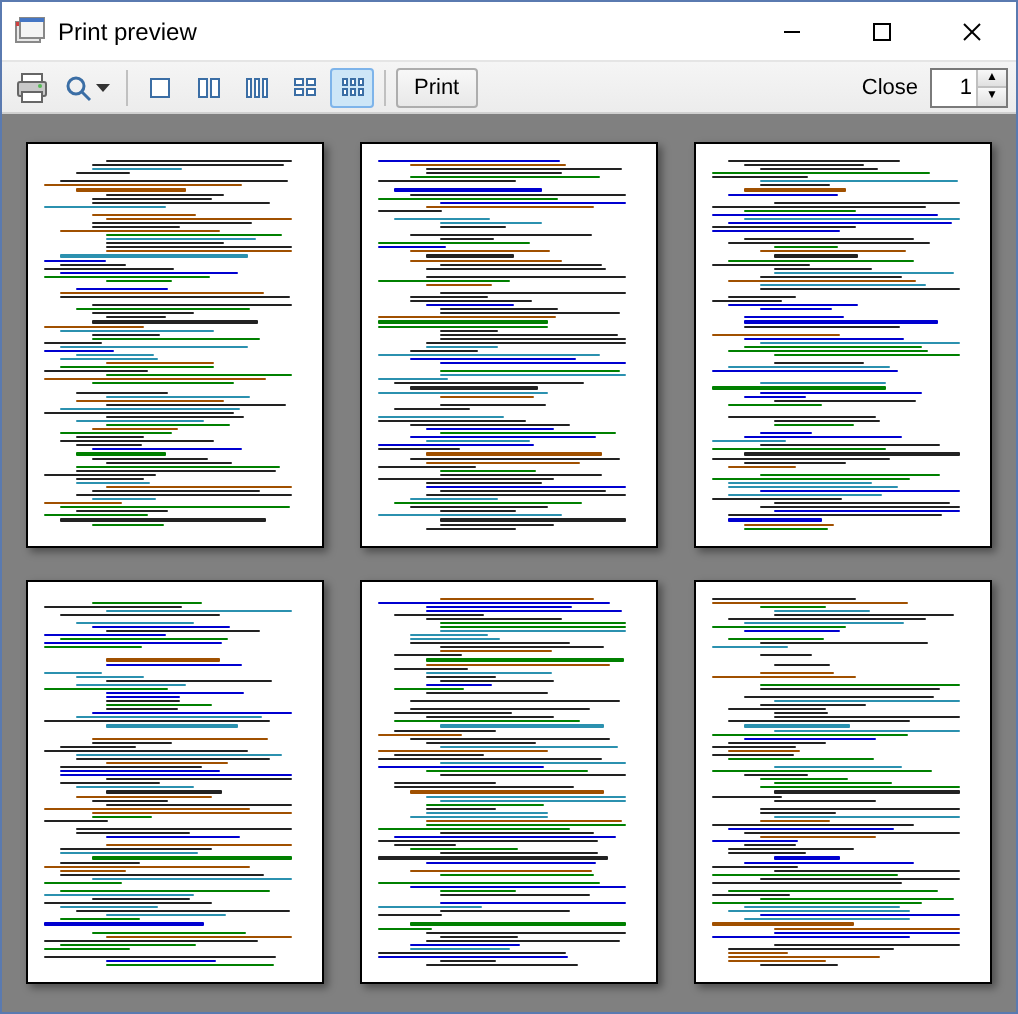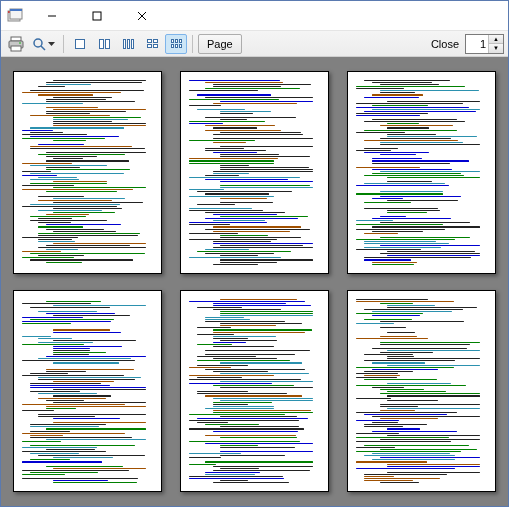--- a/index.html
+++ b/index.html
@@ -146,20 +146,21 @@
 
 <div class="titlebar">
   <span class="app-icon">
     <svg width="16" height="16" viewBox="0 0 16 16">
       <rect x="1" y="3" width="12" height="10" fill="#e8e8e8" stroke="#888"></rect>
       <rect x="1" y="3" width="12" height="2" fill="#d04040"></rect>
       <rect x="3" y="1" width="12" height="10" fill="#f4f4f4" stroke="#888"></rect>
       <rect x="3" y="1" width="12" height="2" fill="#4576c4"></rect>
     </svg>
   </span>
+  <span class="title-text">Print preview</span>
   <div class="win-controls">
     <div class="win-btn">
       <svg width="10" height="10">
           <line x1="1" y1="5" x2="9" y2="5" stroke="currentColor" stroke-width="1"></line>
         </svg>
     </div>
     <div class="win-btn">
       <svg width="10" height="10">
           <rect x="1" y="1" width="8" height="8" fill="none" stroke="currentColor" stroke-width="1"></rect>
         </svg>
@@ -234,21 +235,21 @@
           <span class="cell"></span>
         </span>
       <span class="col">
           <span class="cell"></span>
           <span class="cell"></span>
         </span>
     </span>
   </div>
   <div class="tb-sep"></div>
   <div class="close-btn">
-    <span>Page</span>
+    <span>Print</span>
   </div>
 
   <div class="spacer"></div>
 
   <span class="page-label">Close</span>
   <div class="page-spinner">
     <input class="page-input" value="1" style="">
     <div class="spin-btns">
       <div class="spin-btn">▲</div>
       <div class="spin-btn">▼</div>

